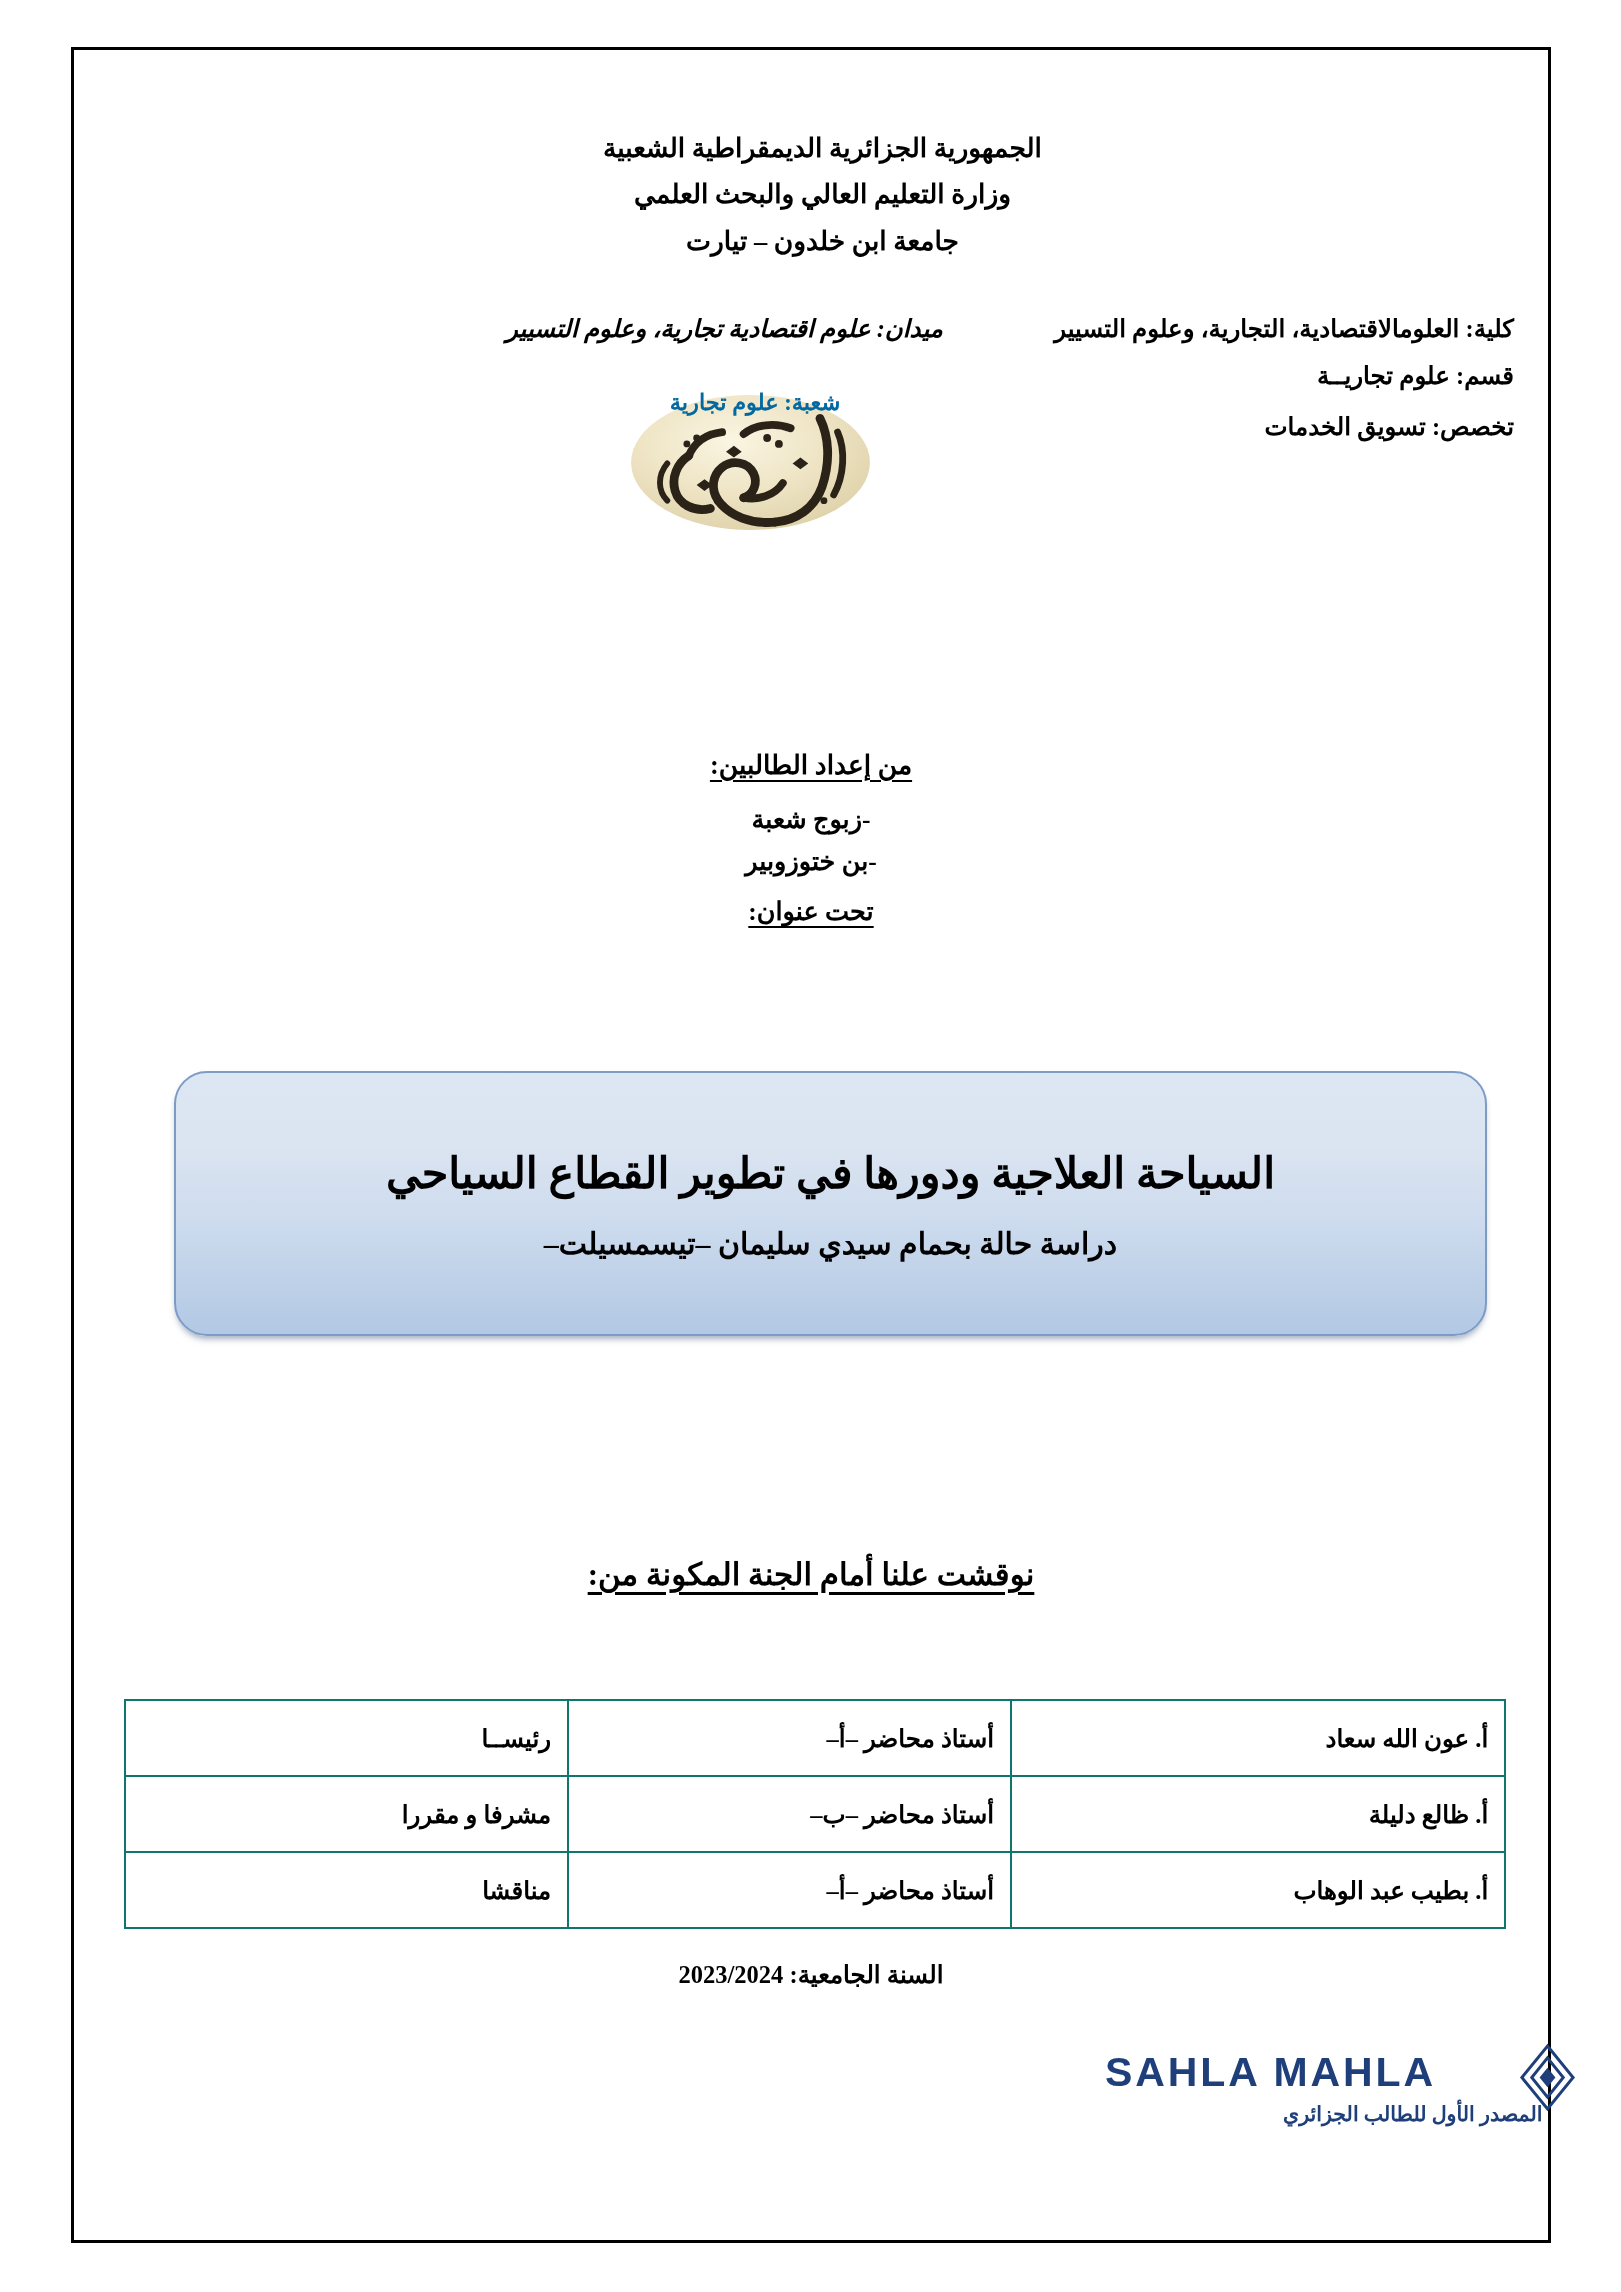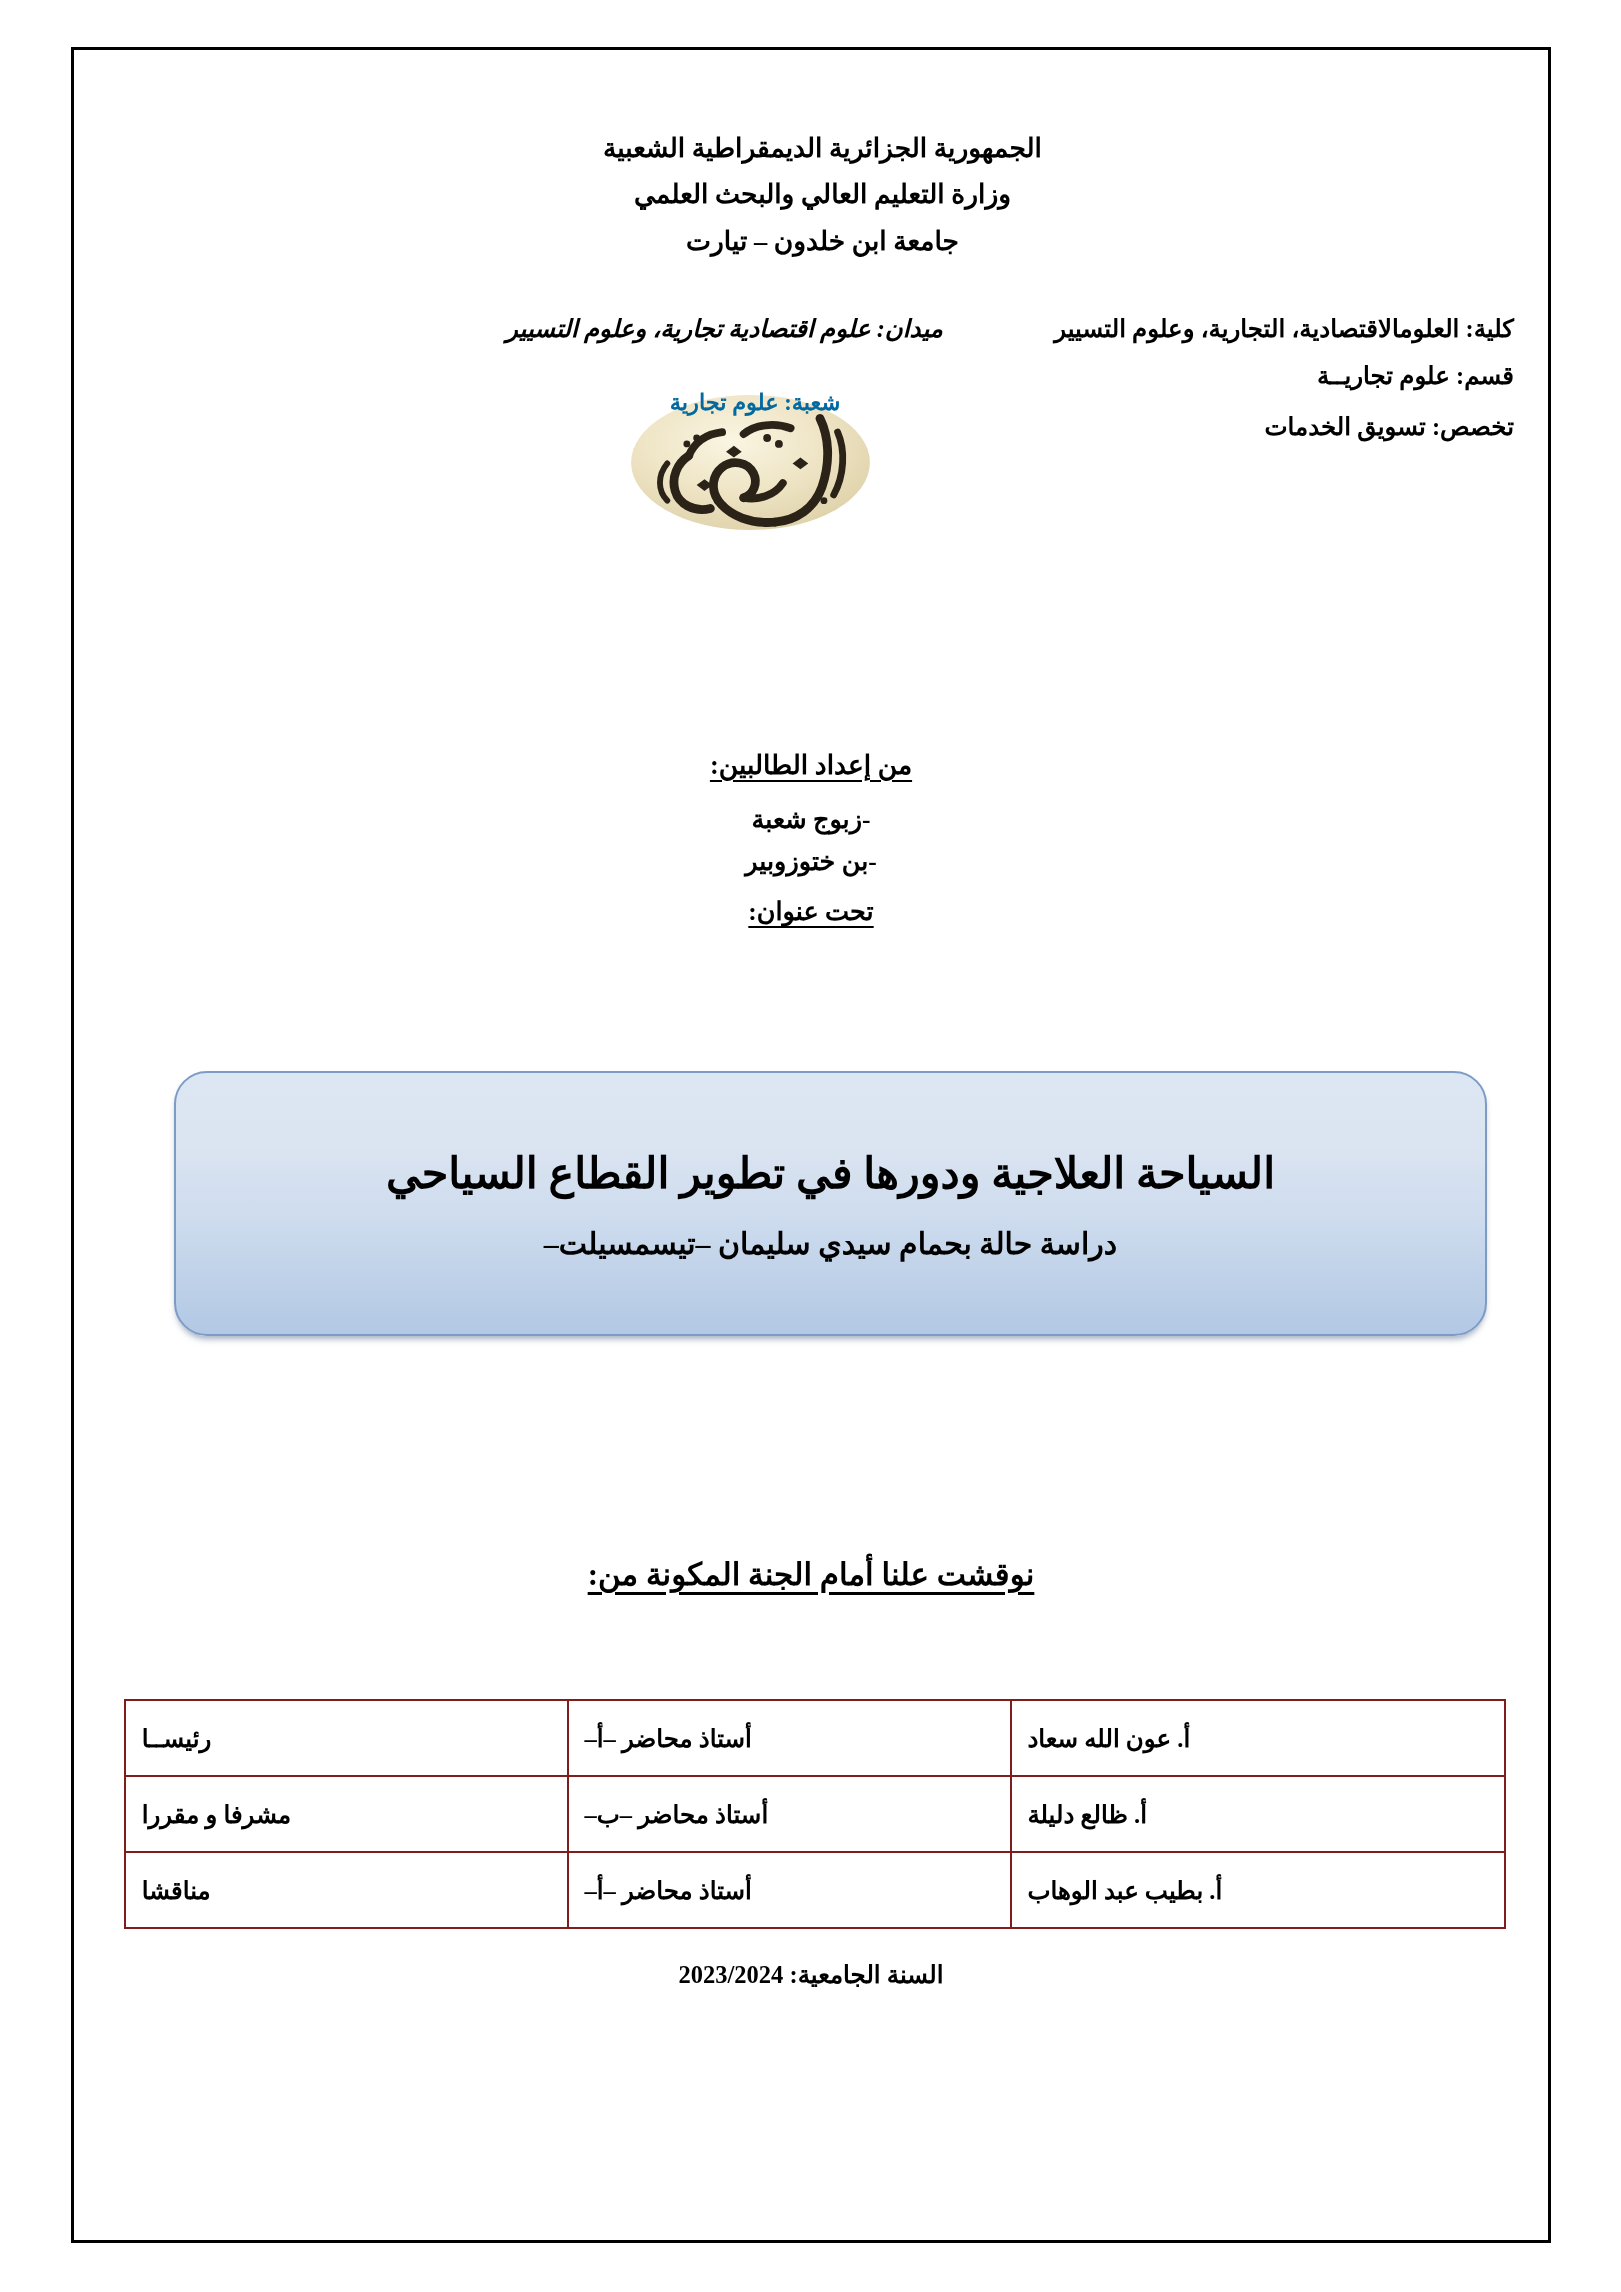--- a/index.html
+++ b/index.html
@@ -218,24 +218,24 @@
   
   .jury-table {
     position: absolute;
     top: 1652px;
     left: 53px;
     width: 1382px;
     border-collapse: collapse;
     table-layout: fixed;
   }
   .jury-table td {
-    border: 2px solid #7f1d1d;
+    border: 2px solid #0f766e;
     height: 74px;
     vertical-align: middle;
-    text-align: left;
+    text-align: right;
     font-size: 24.5px;
     font-weight: bold;
     padding: 0 15.7px;
     margin-top: 48px;
   }
   .col-name   { width: 36%; }
   .col-rank   { width: 32%; }
   .col-role   { width: 32%; }
 
   
@@ -373,15 +373,26 @@
       <tr>
         <td class="col-name">أ. بطيب عبد الوهاب</td>
         <td class="col-rank">أستاذ محاضر –أ–</td>
         <td class="col-role">مناقشا</td>
       </tr>
     </tbody>
   </table>
 
   <div class="acad-year">السنة الجامعية: 2023/2024</div>
 
+  <div class="watermark">
+    <div class="wm-text">SAHLA MAHLA</div>
+    <svg class="wm-mark" viewBox="0 0 66 74">
+      <g fill="none" stroke="#1f3f7a" stroke-width="3">
+        <polygon points="33,5 59,37 33,69 7,37"></polygon>
+        <polygon points="33,17 49,37 33,57 17,37"></polygon>
+      </g>
+      <polygon points="33,27 41,37 33,47 25,37" fill="#1f3f7a"></polygon>
+    </svg>
+    <div class="wm-sub">المصدر الأول للطالب الجزائري</div>
+  </div>
 
 </div>
 
 
 </body></html>

